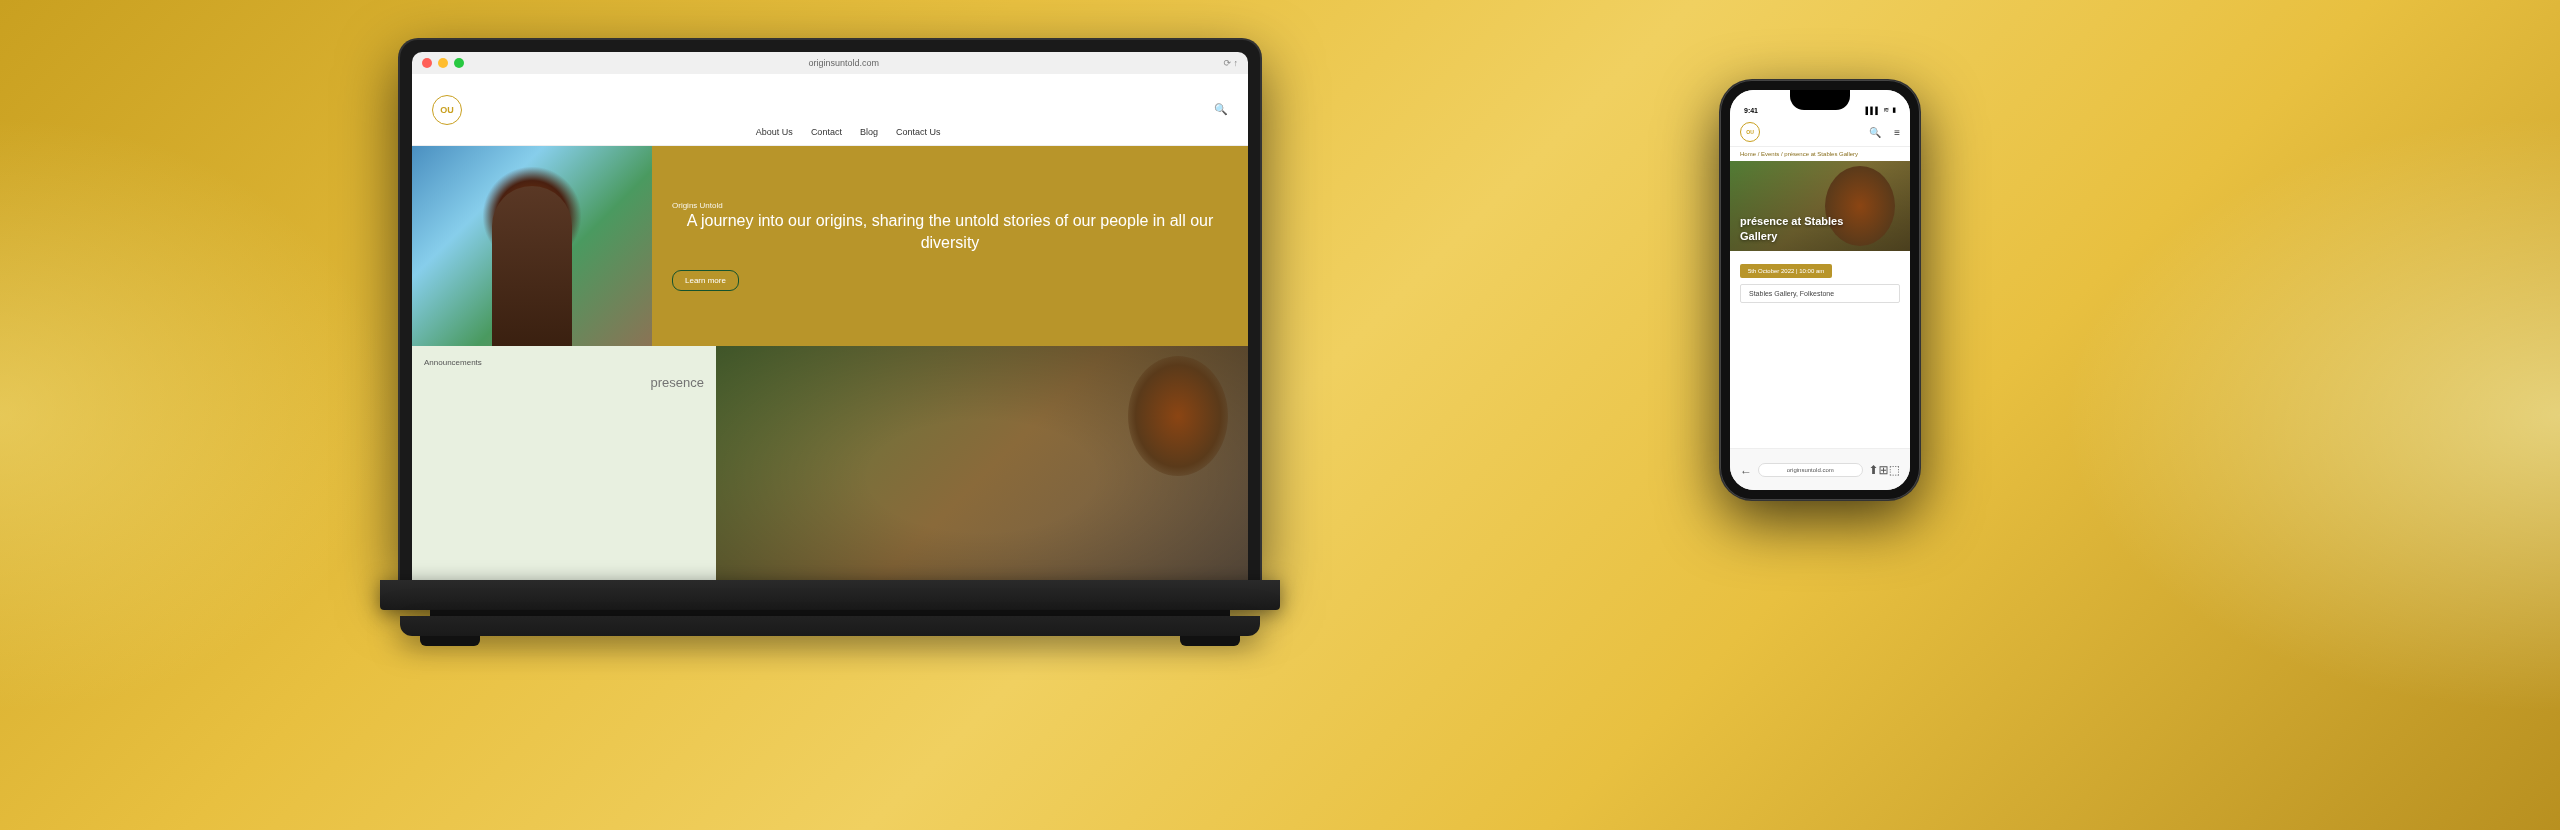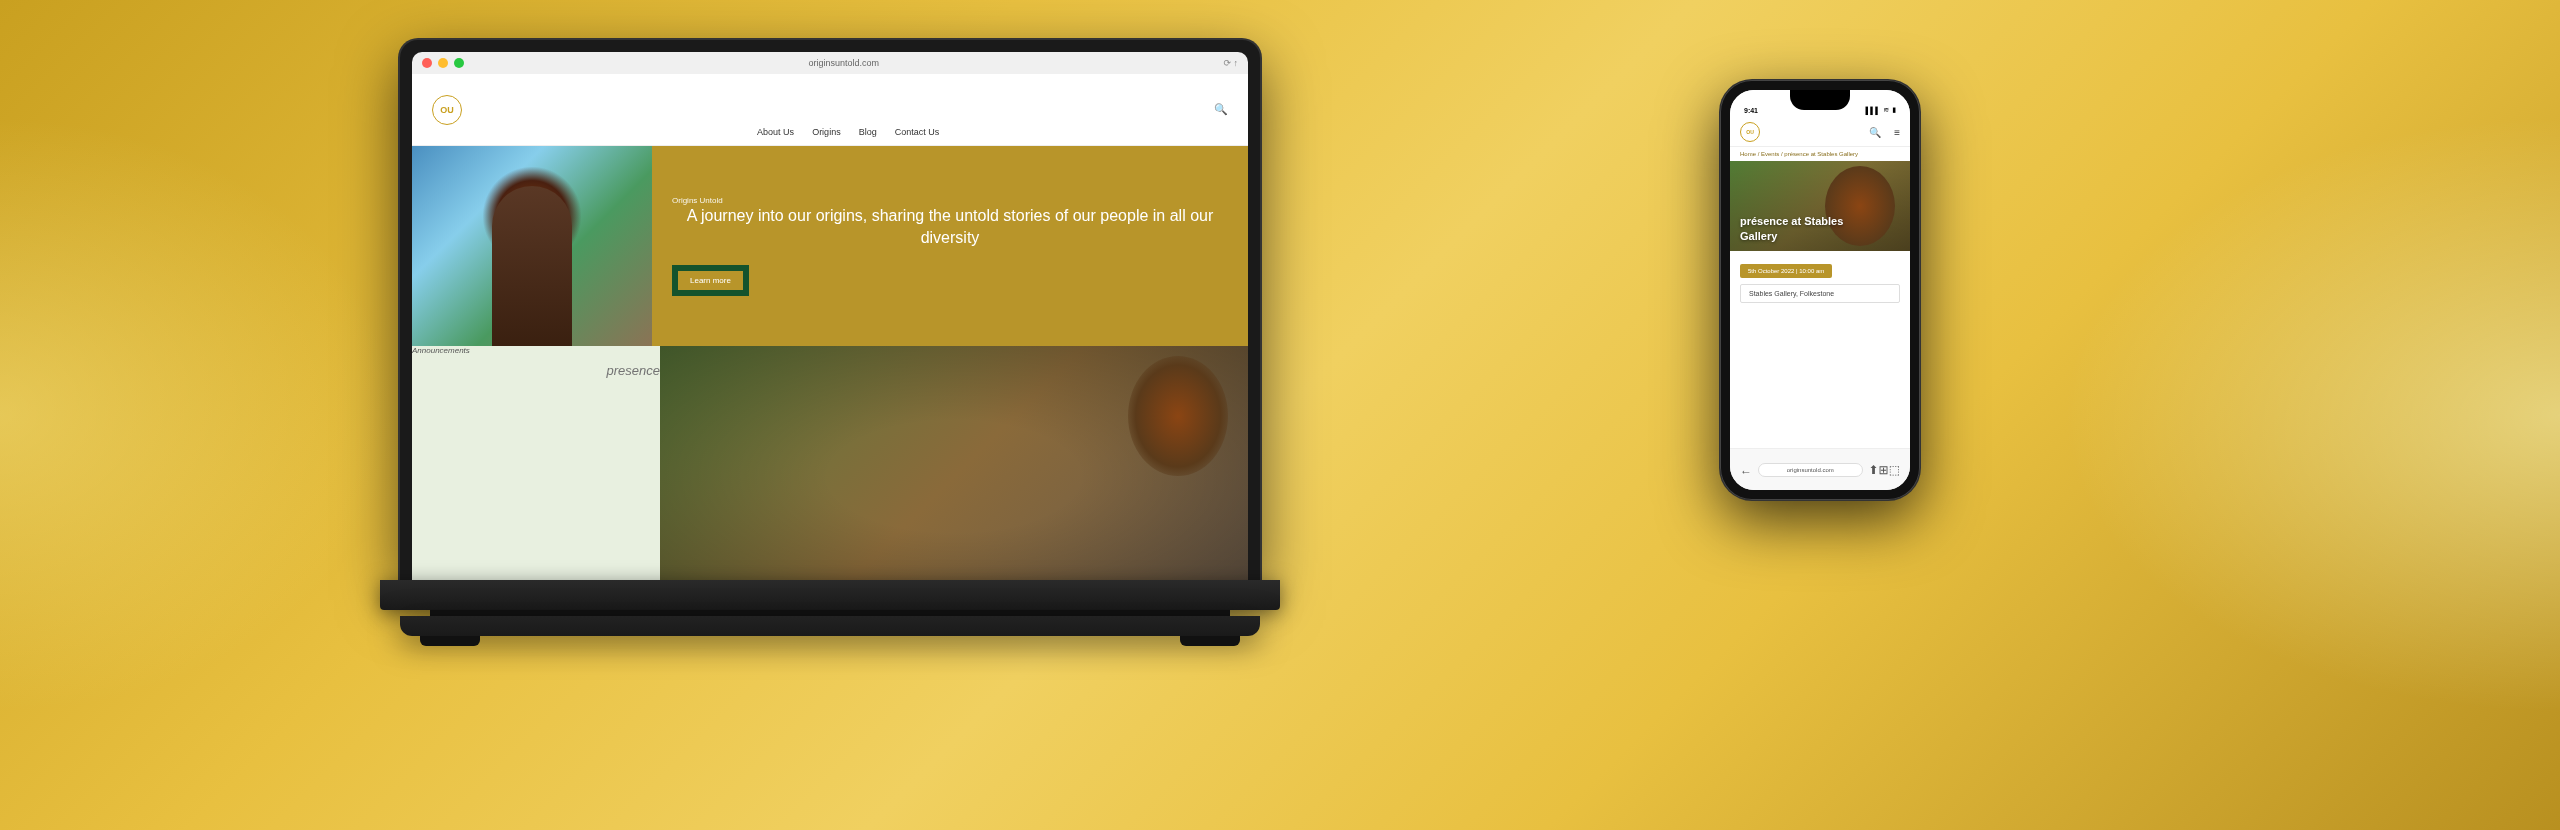--- a/index.html
+++ b/index.html
@@ -166,40 +166,40 @@
     }
     .hero-title {
       font-size: 16px;
       color: #fff;
       font-weight: 400;
       line-height: 1.4;
       margin-bottom: 16px;
       text-align: center;
     }
     .hero-btn {
-      border: 6px solid #14532d;
+      border: 1px solid #14532d;
       color: #fff;
       background: transparent;
       padding: 5px 12px;
       font-size: 8px;
       width: fit-content;
       cursor: pointer;
-      border-radius: 0;
+      border-radius: 9px;
     }
 
     
     .site-bottom {
       display: flex;
       height: calc(100% - 245px);
     }
     .announcements-panel {
-      width: 248px;
+      width: 304px;
       background: #e8f0e0;
+      padding: 12px;
       flex-shrink: 0;
-      font-style: italic;
     }
     .announcements-label {
       font-size: 8px;
       color: #555;
       margin-bottom: 8px;
     }
     .presence-text {
       font-size: 13px;
       color: #737373;
       font-weight: 400;
@@ -475,21 +475,21 @@
         <div class="titlebar-url">originsuntold.com</div>
         <div class="titlebar-icons">⟳ ↑</div>
       </div>
 
       <div class="website-content">
 
         <div class="site-nav">
           <div class="site-logo">OU</div>
           <div class="site-nav-links">
             <a class="site-nav-link">About Us</a>
-            <a class="site-nav-link">Origins</a>
+            <a class="site-nav-link">Contact</a>
             <a class="site-nav-link">Blog</a>
             <a class="site-nav-link">Contact Us</a>
           </div>
           <div class="site-nav-search">🔍</div>
         </div>
 
         <div class="site-hero">
           <div class="hero-image">
             <div class="hero-image-hair"></div>
             <div class="hero-image-person"></div>

